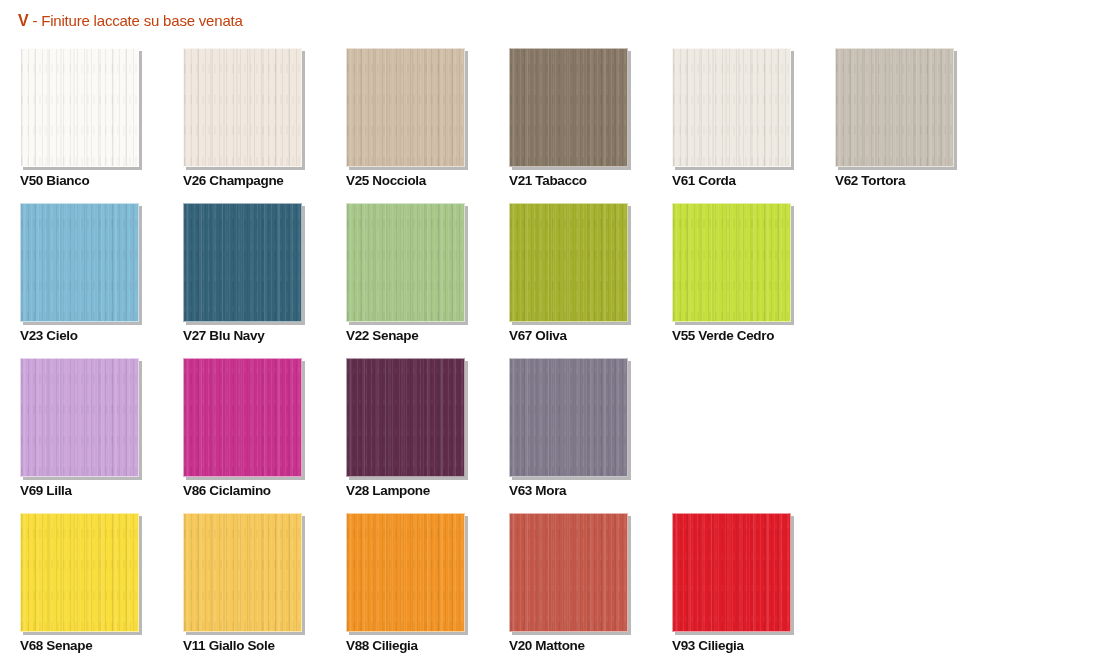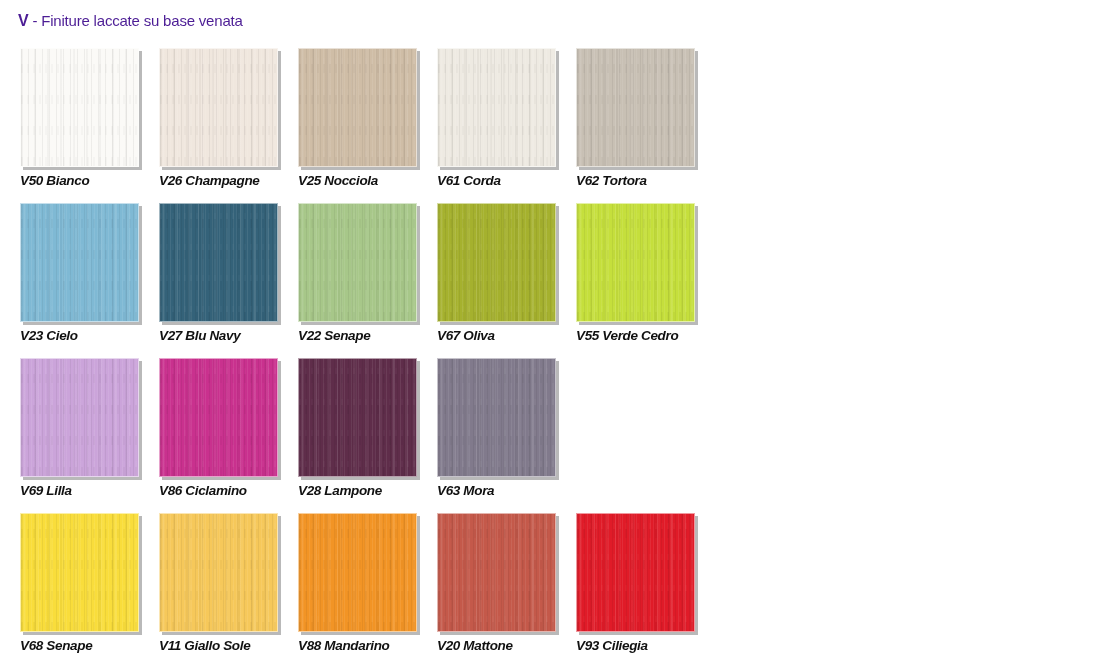--- a/index.html
+++ b/index.html
@@ -18,21 +18,21 @@
 
   
   .page-title {
     position: absolute;
     left: 18px;
     top: 12px;
     font-size: 15px;
     line-height: 18px;
     letter-spacing: -0.2px;
     white-space: nowrap;
-    color: #4c1d95;
+    color: #c2410c;
   }
   .page-title .tcode {
     font-weight: bold;
     font-size: 16px;
   }
   .page-title .tsep {
     font-weight: normal;
   }
   .page-title .ttext {
     font-weight: normal;
@@ -45,23 +45,22 @@
     top: 48px;
     width: 1060px;
   }
   .row {
     display: flex;
     flex-direction: row;
     height: 155px;
   }
   .cell {
     width: 119px;
-    margin-right: 20px;
+    margin-right: 44px;
     position: relative;
-    font-style: italic;
   }
   .swatch-wrap {
     width: 119px;
     height: 119px;
     position: relative;
   }
   
   .swatch-shadow {
     position: absolute;
     left: 3px;
@@ -194,20 +193,30 @@
           <div class="swatch" style="background: rgb(207, 189, 166);">
             <div class="grain"></div>
             <div class="grain-dash"></div>
           </div>
         </div>
         <div class="cell-label">V25 Nocciola</div>
       </div>
       <div class="cell">
         <div class="swatch-wrap">
           <div class="swatch-shadow"></div>
+          <div class="swatch" style="background: rgb(135, 119, 101);">
+            <div class="grain"></div>
+            <div class="grain-dash"></div>
+          </div>
+        </div>
+        <div class="cell-label">V21 Tabacco</div>
+      </div>
+      <div class="cell">
+        <div class="swatch-wrap">
+          <div class="swatch-shadow"></div>
           <div class="swatch" style="background: rgb(238, 234, 226);">
             <div class="grain"></div>
             <div class="grain-dash"></div>
           </div>
         </div>
         <div class="cell-label">V61 Corda</div>
       </div>
       <div class="cell">
         <div class="swatch-wrap">
           <div class="swatch-shadow"></div>
@@ -335,21 +344,21 @@
         <div class="cell-label">V11 Giallo Sole</div>
       </div>
       <div class="cell">
         <div class="swatch-wrap">
           <div class="swatch-shadow"></div>
           <div class="swatch" style="background: rgb(242, 148, 37);">
             <div class="grain"></div>
             <div class="grain-dash"></div>
           </div>
         </div>
-        <div class="cell-label">V88 Mandarino</div>
+        <div class="cell-label">V88 Ciliegia</div>
       </div>
       <div class="cell">
         <div class="swatch-wrap">
           <div class="swatch-shadow"></div>
           <div class="swatch" style="background: rgb(196, 89, 74);">
             <div class="grain"></div>
             <div class="grain-dash"></div>
           </div>
         </div>
         <div class="cell-label">V20 Mattone</div>

